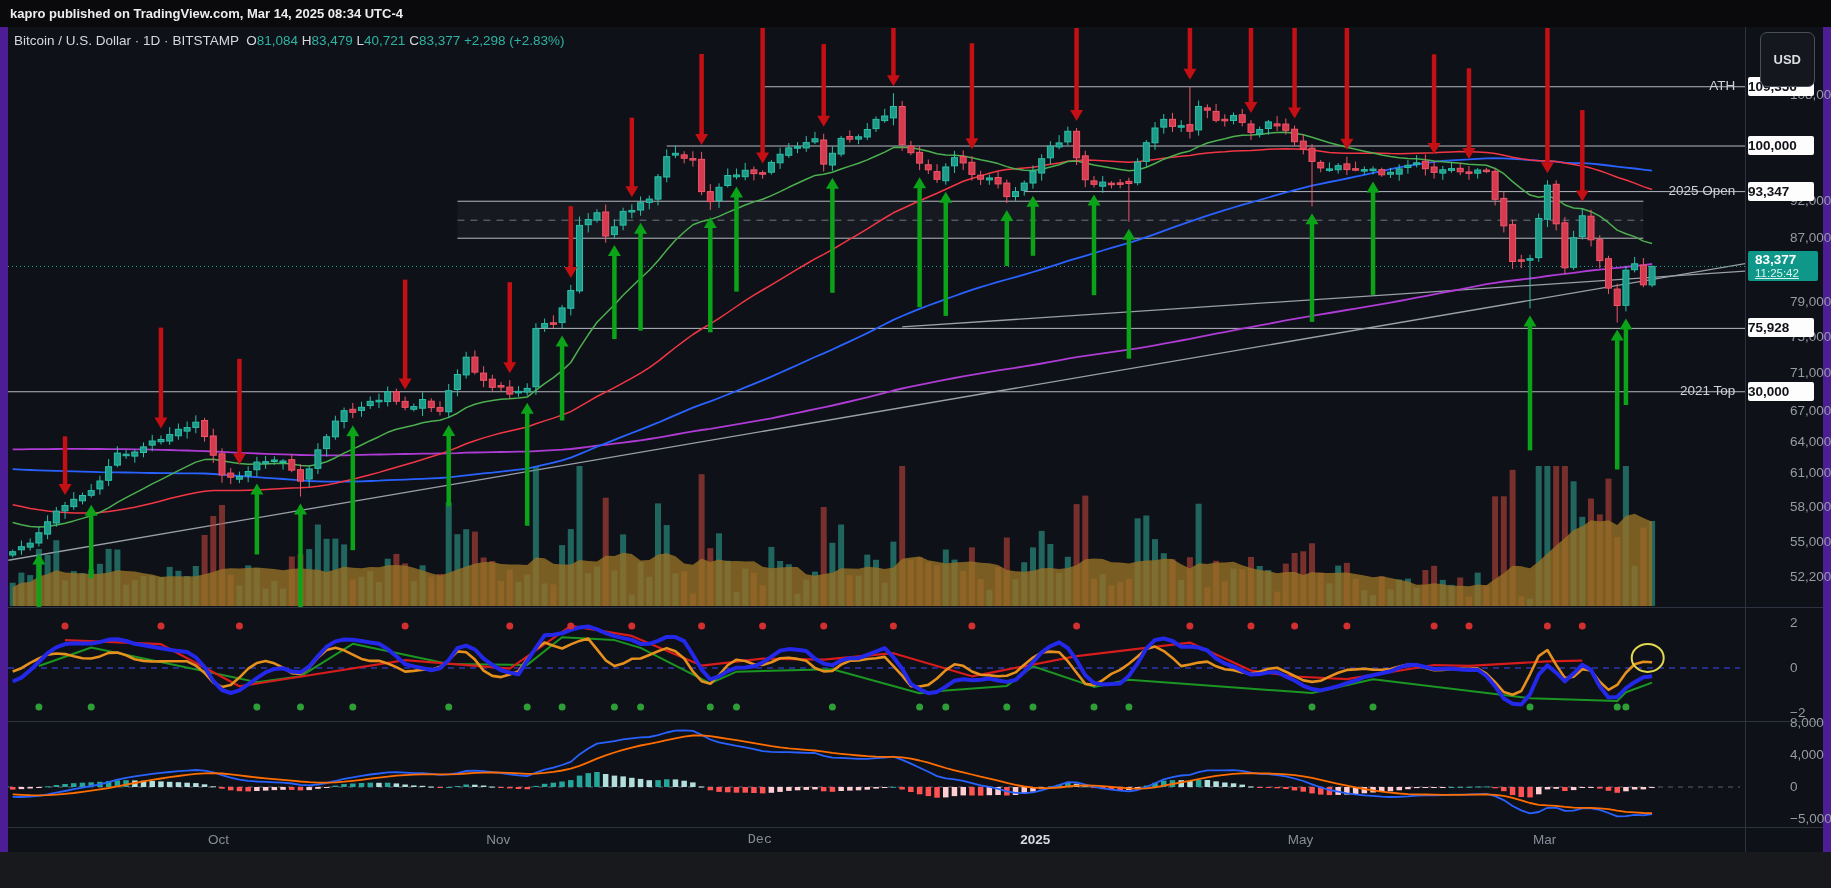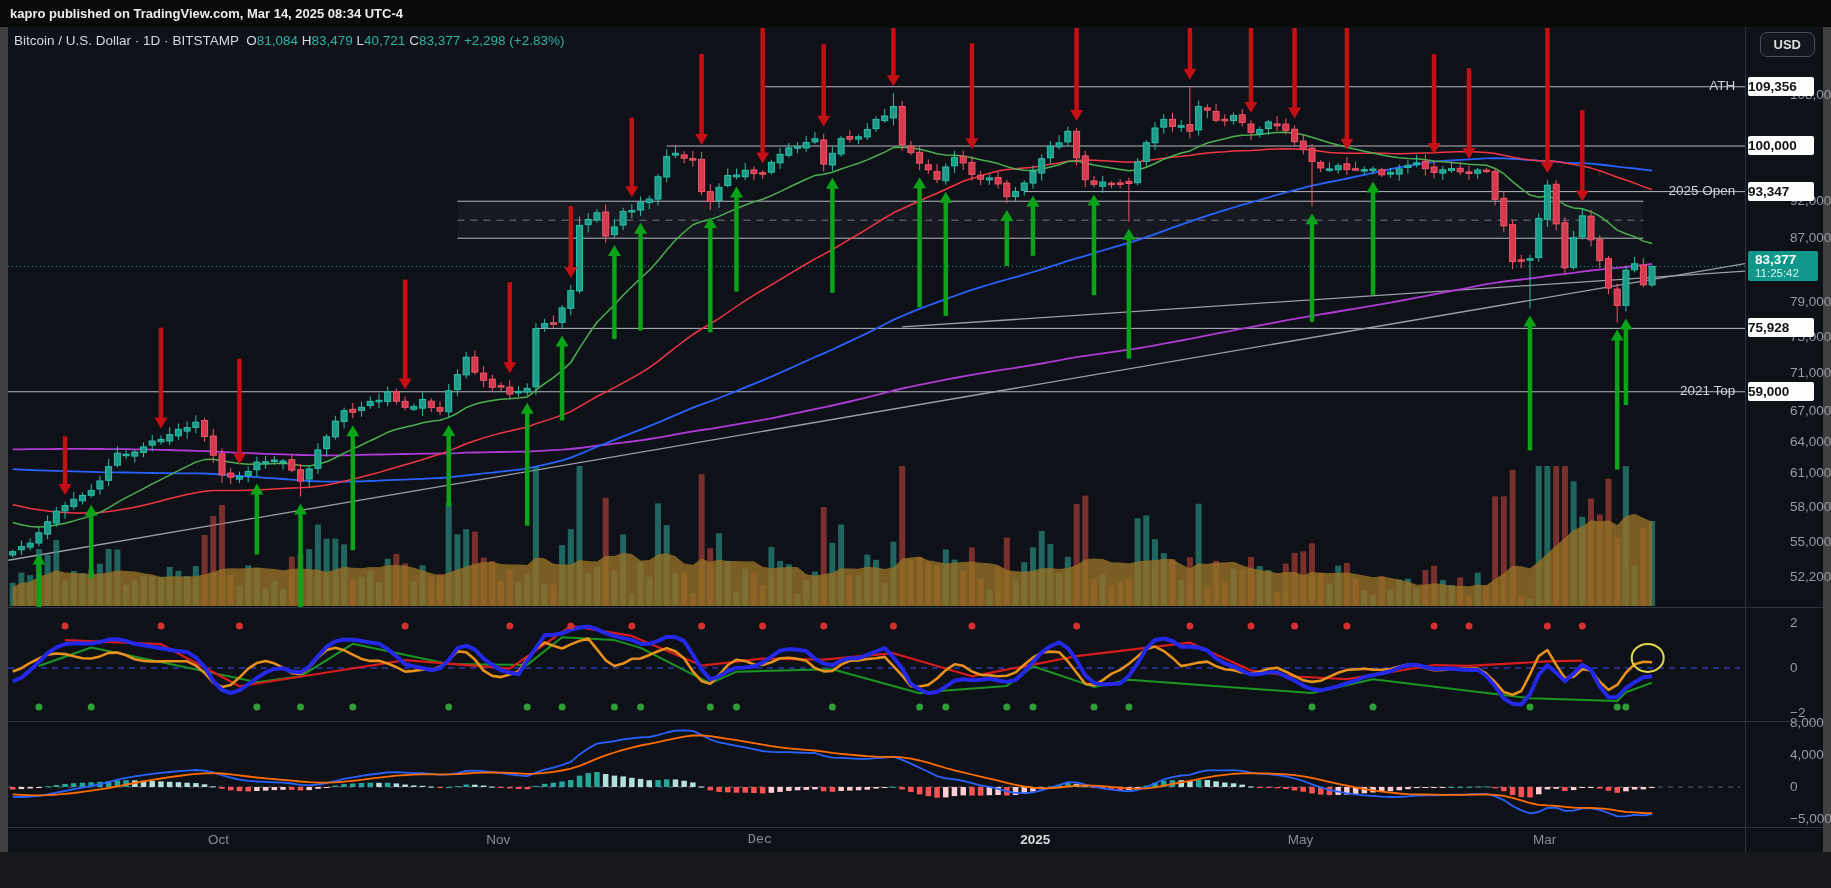--- a/index.html
+++ b/index.html
@@ -1,36 +1,36 @@
 <!DOCTYPE html>
 <html><head>
 <meta charset="utf-8">
 <style>
   html,body{margin:0;padding:0;background:#0b0c10;}
-  #root{position:relative;width:1831px;height:888px;overflow:hidden;background:#404040;
+  #root{position:relative;width:1831px;height:888px;overflow:hidden;background:#4c1d95;
         font-family:"Liberation Sans","DejaVu Sans",sans-serif;}
   #topbar{position:absolute;left:0;top:0;width:100%;height:27px;background:#0a0a0c;}
   #topbar .t{position:absolute;left:10px;top:6px;font-size:13px;font-weight:bold;color:#eceded;white-space:pre;}
   #widget{position:absolute;left:8px;top:27px;width:1815px;height:825px;background:#0e1117;}
   #chart-svg{position:absolute;left:0;top:0;}
   .sep{position:absolute;left:8px;width:1815px;height:1px;background:#2e3340;}
   #axis-border{position:absolute;left:1745px;top:27px;width:1px;height:825px;background:#2e3340;}
   #legend{position:absolute;left:14px;top:33px;font-size:13.5px;color:#d6d8dd;white-space:pre;z-index:30;}
   #legend .val{color:#2fb3a2;}
   #usd-btn{position:absolute;right:16px;top:32px;z-index:40;background:#14171e;color:#dcdde0;
            border:1px solid #4a4e58;border-radius:7px;font-size:13px;font-weight:bold;
-           padding:4px 13px;line-height:15px;cursor:pointer;}
+           padding:19px 13px;line-height:15px;cursor:pointer;}
   .tick{position:absolute;left:1756px;font-size:13.5px;color:#979ba3;z-index:10;white-space:pre;margin-left:34px;}
   .tag{position:absolute;left:1748px;width:66px;height:19px;line-height:19px;background:#fdfdfd;color:#101217;
        font-size:13.5px;font-weight:600;text-align:left;border-radius:2px;z-index:20;}
   .note{position:absolute;right:92px;font-size:13.5px;color:#cfd1d6;z-index:20;white-space:pre;}
   #cur-tag{position:absolute;left:1748px;width:70px;top:251px;height:30px;background:#0f9889;border-radius:2px;
            z-index:25;color:#fff;padding:1px 0 0 7px;box-sizing:border-box;}
   #cur-tag .p{font-size:13.5px;font-weight:600;line-height:15px;}
-  #cur-tag .cd{font-size:11.5px;line-height:12px;color:#d9f3ef;}
+  #cur-tag .cd{font-size:11.5px;line-height:12px;color:#d9f3ef;text-decoration:underline;}
   .month{position:absolute;top:832px;font-size:13.5px;color:#868d98;z-index:10;}
   .month.bold{color:#d8dade;font-weight:600;}
   #bottombar{position:absolute;left:0;top:852px;width:100%;height:36px;background:#17191d;}
 </style>
 </head>
 <body>
 
 <div id="root">
   <div id="topbar">
     <div class="t">kapro published on TradingView.com, Mar 14, 2025 08:34 UTC-4</div>
@@ -998,21 +998,21 @@
       <div class="tick" style="top:747px">4,000</div>
       <div class="tick" style="top:779px">0</div>
       <div class="tick" style="top:811px">−5,000</div>
       <div class="note" style="top:78px">ATH </div>
       <div class="tag" style="top:77px">109,356</div>
       <div class="tag" style="top:136px">100,000</div>
       <div class="note" style="top:183px">2025 Open </div>
       <div class="tag" style="top:182px">93,347</div>
       <div class="tag" style="top:318px">75,928</div>
       <div class="note" style="top:383px">2021 Top </div>
-      <div class="tag" style="top:382px">59,000</div>
+      <div class="tag" style="top:382px">30,000</div>
     </div>
   <div id="time-axis-labels">
       <div class="month" style="left: 208px; width: 40px; ">Oct</div>
       <div class="month" style="left: 478.32px; width: 40px; text-align: center;">Nov</div>
       <div class="month" style="left: 739.92px; width: 40px; text-align: center; font-family: Liberation Mono, monospace;">Dec</div>
       <div class="month bold" style="left: 1010.24px; width: 40px; text-align: right;">2025</div>
       <div class="month" style="left: 1280.56px; width: 40px; text-align: center;">May</div>
       <div class="month" style="left: 1524.72px; width: 40px; text-align: center;">Mar</div>
     </div>
 

